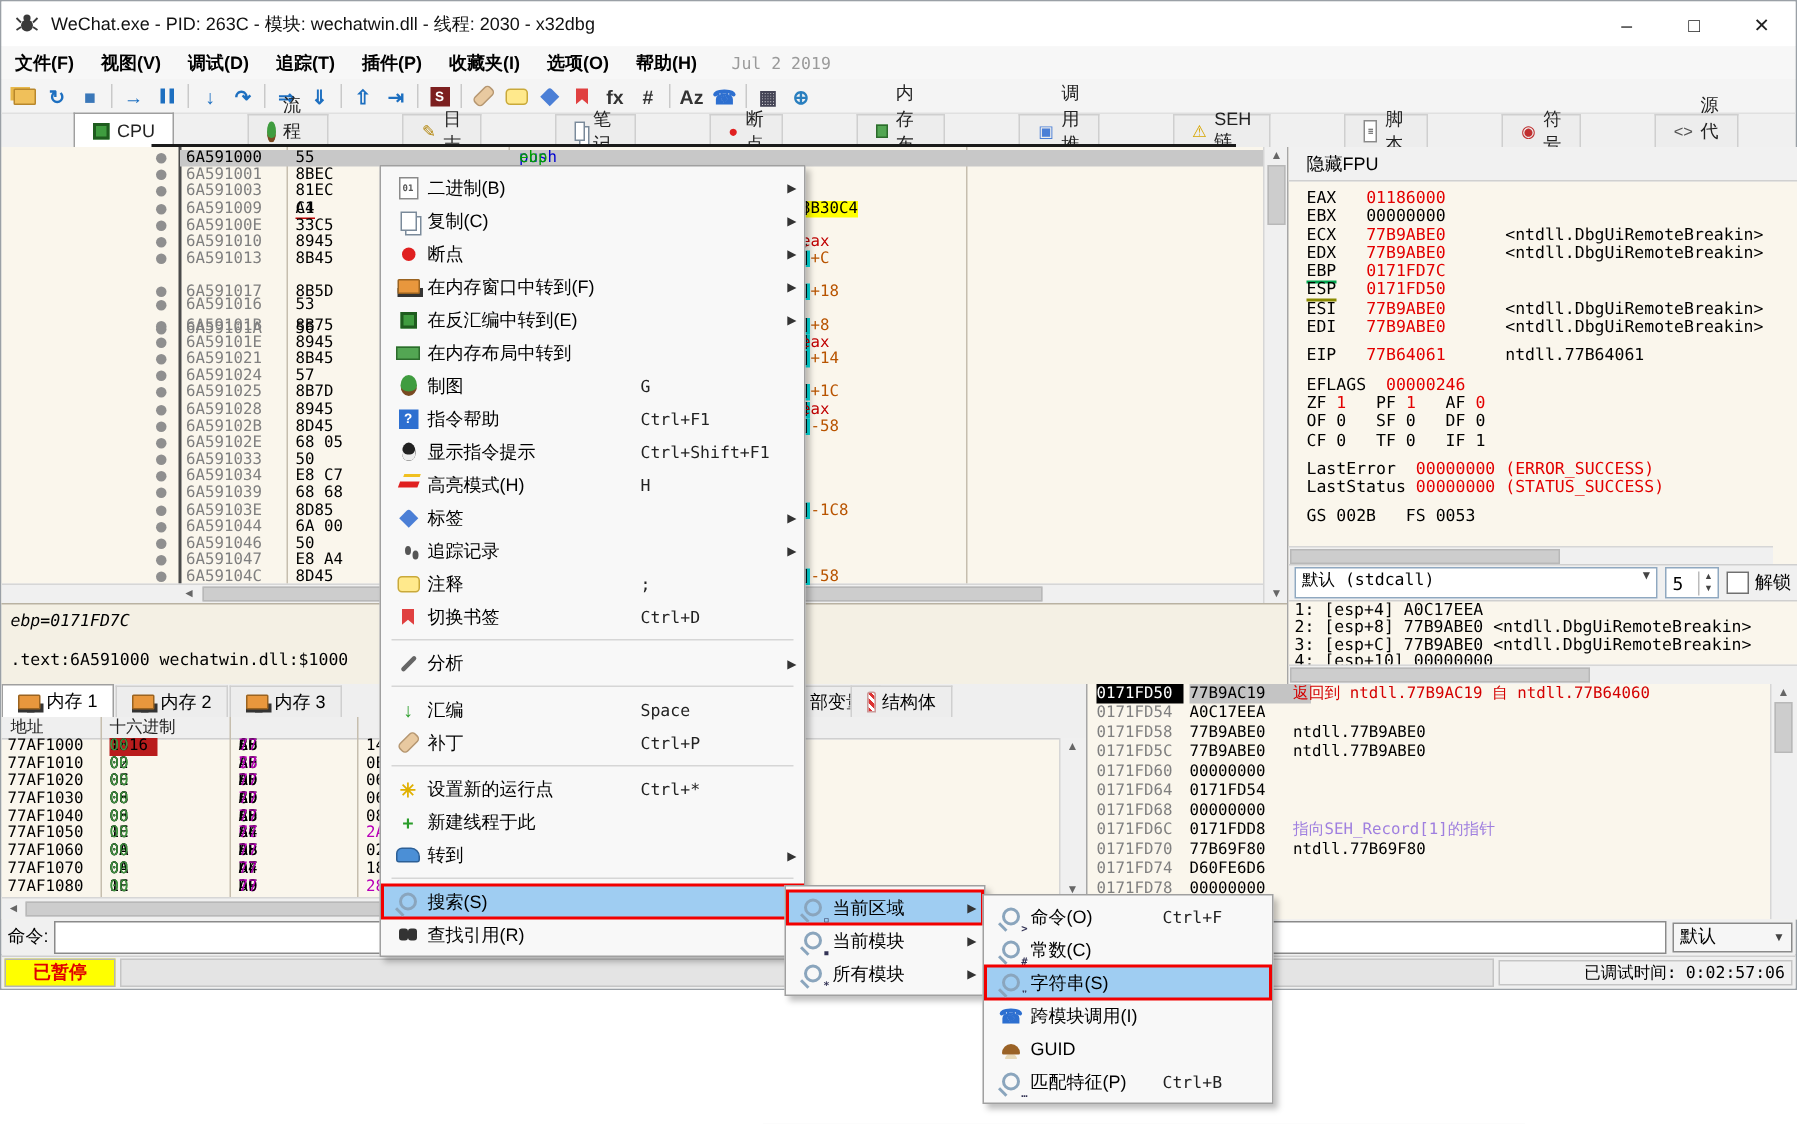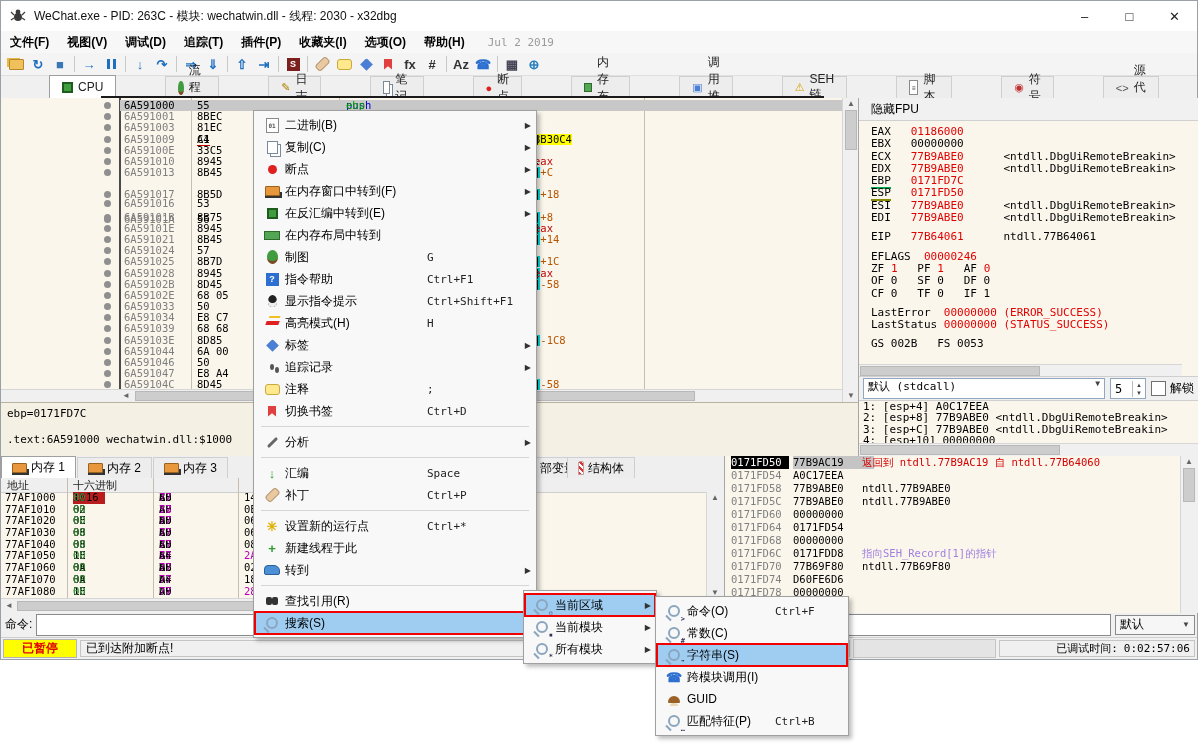--- a/index.html
+++ b/index.html
@@ -43,21 +43,21 @@
   .b-ul{border-bottom:1px solid #c00000;}
   .t-num{color:#b85400;} .t-brk{background:#00e0e0;color:#000;} .t-ylw{background:#ffff00;color:#000;}
   .t-reg{color:#c00000;} .t-k{color:#000;} .i-mn{color:#0000d0;} .i-reg{color:#00a000;}
   
   .sbh{position:absolute;height:12px;background:#f0f0f0;border-top:1px solid #d6d6d6;}
   .sbv{position:absolute;width:16px;background:#f0f0f0;border-left:1px solid #d6d6d6;}
   .sb-thumb{position:absolute;background:#cdcdcd;border:1px solid #b8b8b8;box-sizing:border-box;}
   .sb-arr{position:absolute;color:#666;font-size:8px;line-height:10px;text-align:center;width:12px;}
   
   #infobox{position:absolute;left:0;top:401px;width:857px;height:54px;background:#f4f0e4;border-top:1px solid #b9b2a2;font-family:"DejaVu Sans Mono",monospace;font-size:11px;}
-  #info-line1{position:absolute;left:6px;top:4px;}
+  #info-line1{position:absolute;left:6px;top:4px;font-style:italic;}
   #info-line2{position:absolute;left:6px;top:30px;}
   
   #regs{left:857px;top:97px;width:339px;height:358px;border-left:1px solid #a6a6a6;}
   #hidefpu{position:absolute;left:0;top:0;right:0;height:23px;background:#f1f1f1;border-bottom:1px solid #d0d0d0;display:flex;align-items:center;padding-left:12px;box-sizing:border-box;}
   #reg-lines{position:absolute;left:12px;top:28px;right:2px;font-family:"DejaVu Sans Mono",monospace;font-size:11px;}
   .rline{height:12.3px;line-height:12.3px;white-space:pre;}
   .rgap{height:7px;}
   .rl-r{color:#e30000;} .rl-k{color:#000;}
   .rl-ug{border-bottom:2px solid #00a650;} .rl-uo{border-bottom:2px solid #8a8a00;}
   #reg-hscroll{left:0;top:266px;right:16px;}
@@ -596,21 +596,20 @@
     <span id="cmd-label">命令:</span>
     <input id="cmd-input" type="text" value="" style="">
     <div id="cmd-combo">
       <span>默认</span>
       <span style="font-size:8px;color:#444">▼</span>
     </div>
   </div>
 
   <div id="statusbar">
     <div id="st-state">已暂停</div>
-    <div id="st-msg">已到达附加断点!</div>
     <div id="st-blank"></div>
     <div id="st-time">
       <span>已调试时间:</span>
       <span>0:02:57:06</span>
     </div>
   </div>
 </div>
 
 <div id="ctx-menu" class="menu">
     <div class="mi">
@@ -770,33 +769,33 @@
     </div>
     <div class="mi">
       <span class="mico">
         <span class="ig i-car"></span>
       </span>
       <span class="mlb">转到</span>
       <span class="msc"></span>
       <span class="mar">▶</span>
     </div>
     <div class="msep"></div>
+    <div class="mi hi rb">
+      <span class="mico">
+        <span class="ig i-mag"></span>
+      </span>
+      <span class="mlb">搜索(S)</span>
+      <span class="msc"></span>
+      <span class="mar">▶</span>
+    </div>
     <div class="mi">
       <span class="mico">
         <span class="ig i-bino"></span>
       </span>
       <span class="mlb">查找引用(R)</span>
-      <span class="msc"></span>
-      <span class="mar">▶</span>
-    </div>
-    <div class="mi hi rb">
-      <span class="mico">
-        <span class="ig i-mag"></span>
-      </span>
-      <span class="mlb">搜索(S)</span>
       <span class="msc"></span>
       <span class="mar">▶</span>
     </div>
   </div>
 <div id="submenu-region" class="menu narrow">
     <div class="mi hi rb">
       <span class="mico">
         <span class="ig i-mag" data-b="▫"></span>
       </span>
       <span class="mlb">当前区域</span>

